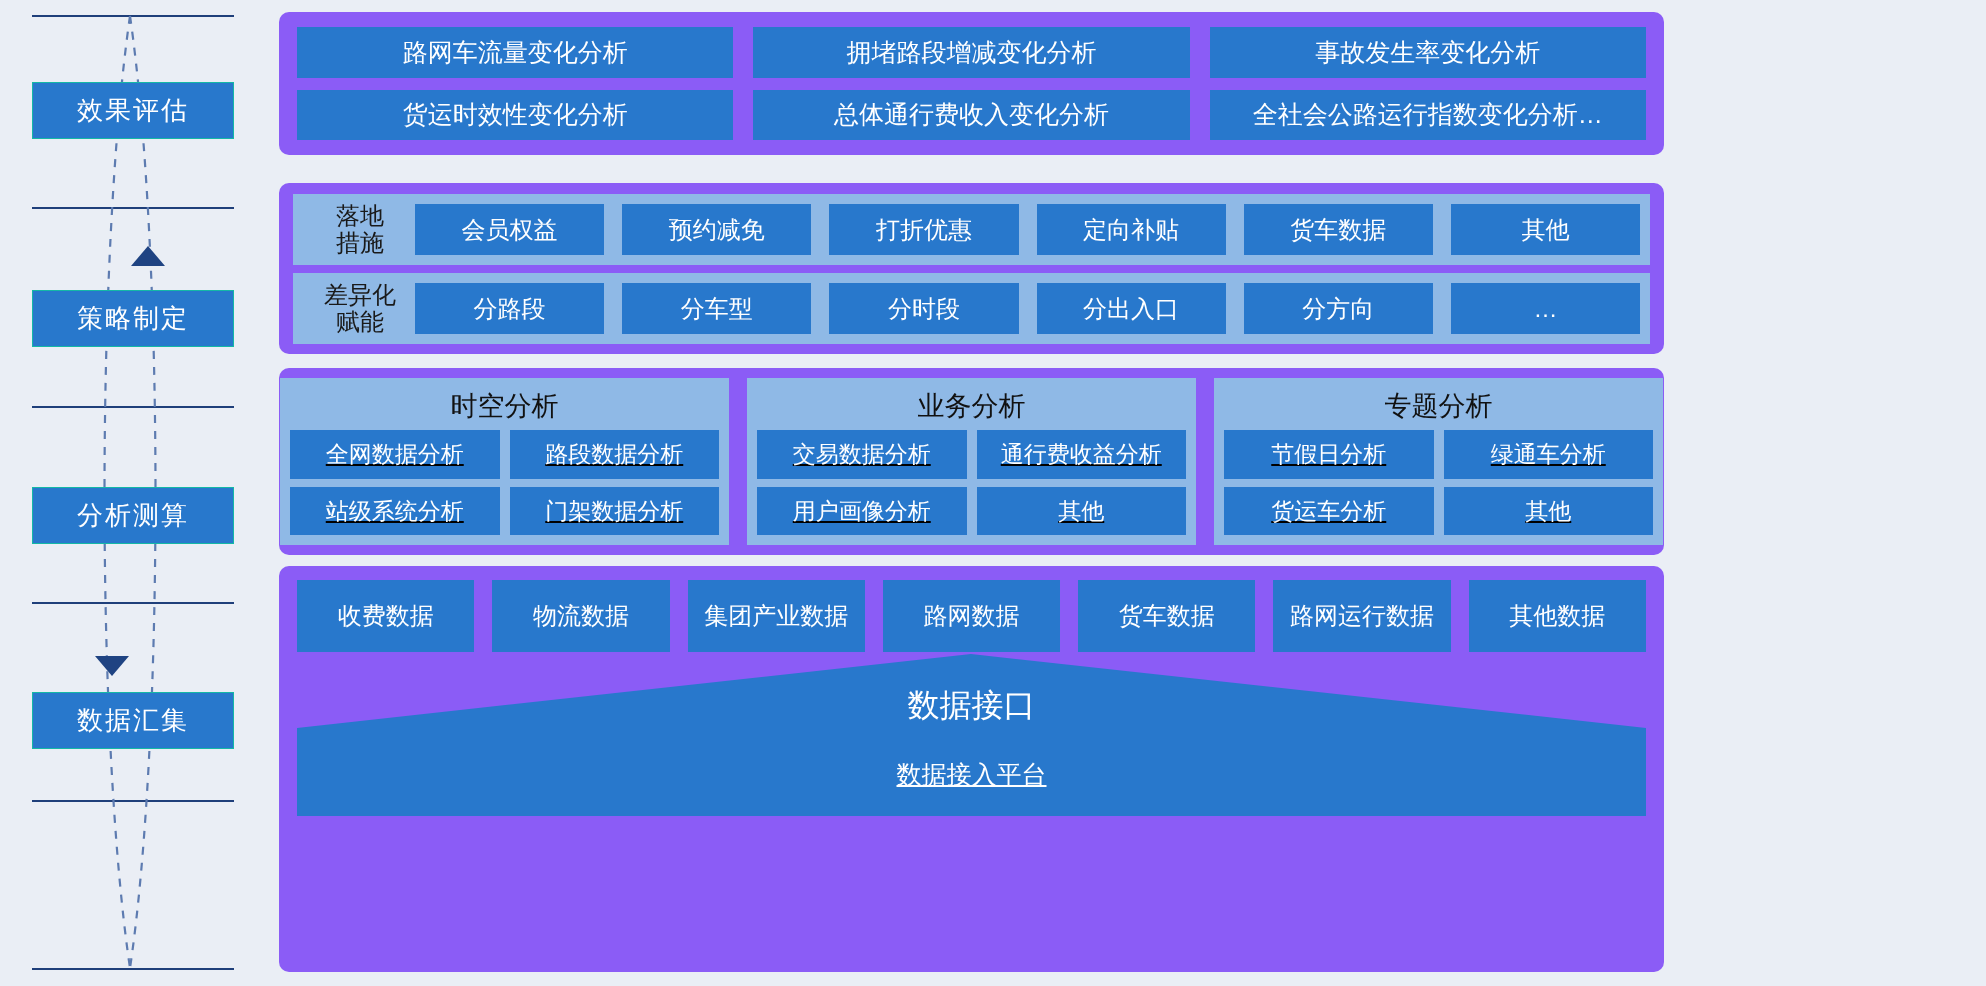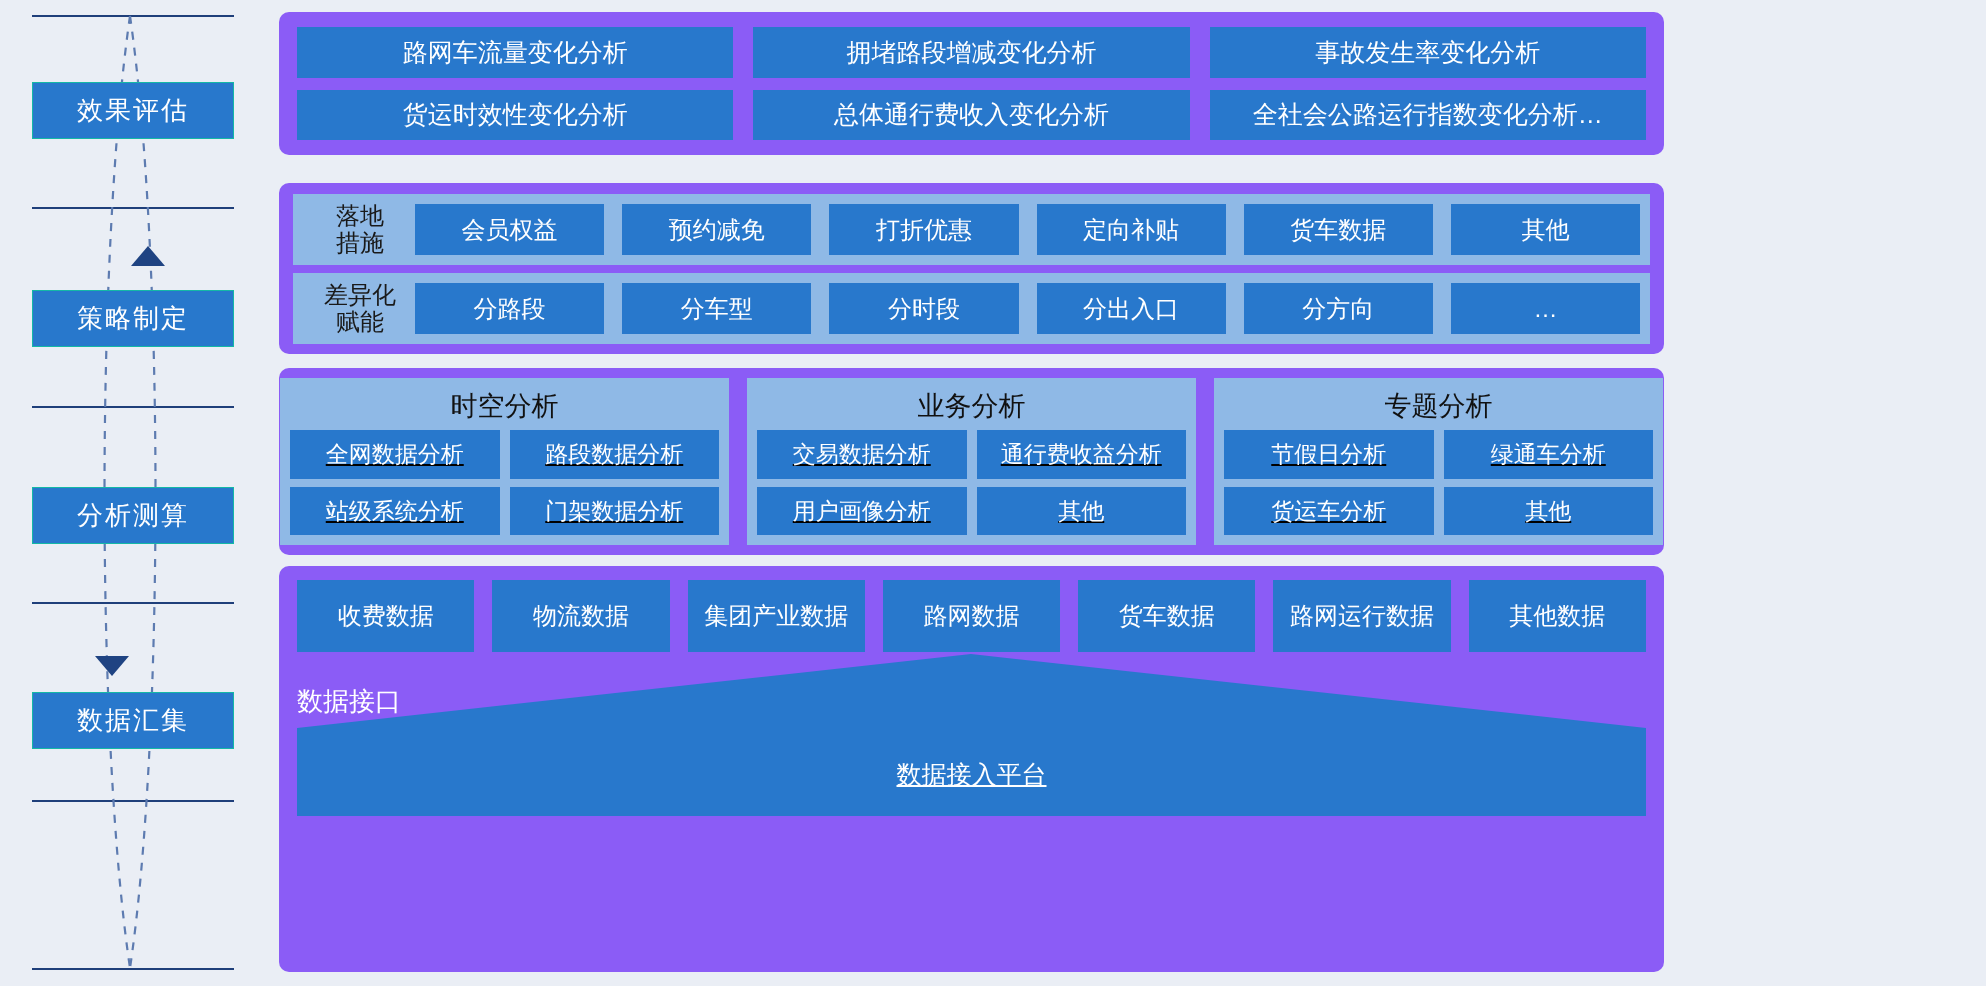--- a/index.html
+++ b/index.html
@@ -72,22 +72,22 @@
   .group-grid { flex: 1; display: grid; grid-template-columns: 1fr 1fr; grid-template-rows: 1fr 1fr; gap: 8px 10px; text-decoration: underline; }
   .group-grid .tile { font-size: 23px; }
 
   
   #panel-data { top: 566px; height: 406px; padding: 14px 18px; }
   .data-row { display: grid; grid-template-columns: repeat(7, 1fr); gap: 18px; height: 72px; }
   .data-row .tile { font-size: 24px; }
   .funnel-wrap { position: relative; height: 78px; margin-top: 2px; }
   .funnel-wrap svg { position: absolute; inset: 0; width: 100%; height: 100%; }
   .funnel-label {
-    position: absolute; left: 0; right: 0; top: 30px; 
-    color: #fff; font-size: 26px; z-index: 2;
+    position: absolute; left: 0; right: 0; top: 30px; text-align: center;
+    color: #fff; font-size: 32px; z-index: 2;
   }
   .platform {
     margin-top: 0px; height: 84px; background: #2878cc; color: #fff;
     display: flex; align-items: center; justify-content: center; font-size: 25px; text-decoration: underline;
   }
 </style>
 </head>
 <body>
 
 <div id="root">

